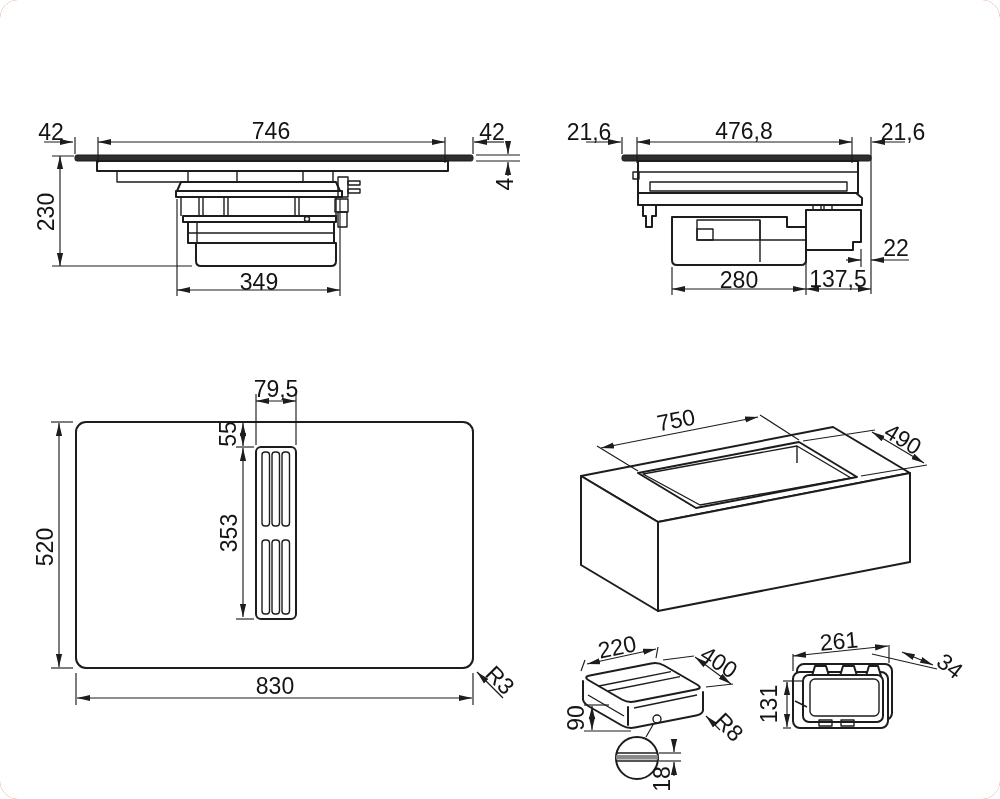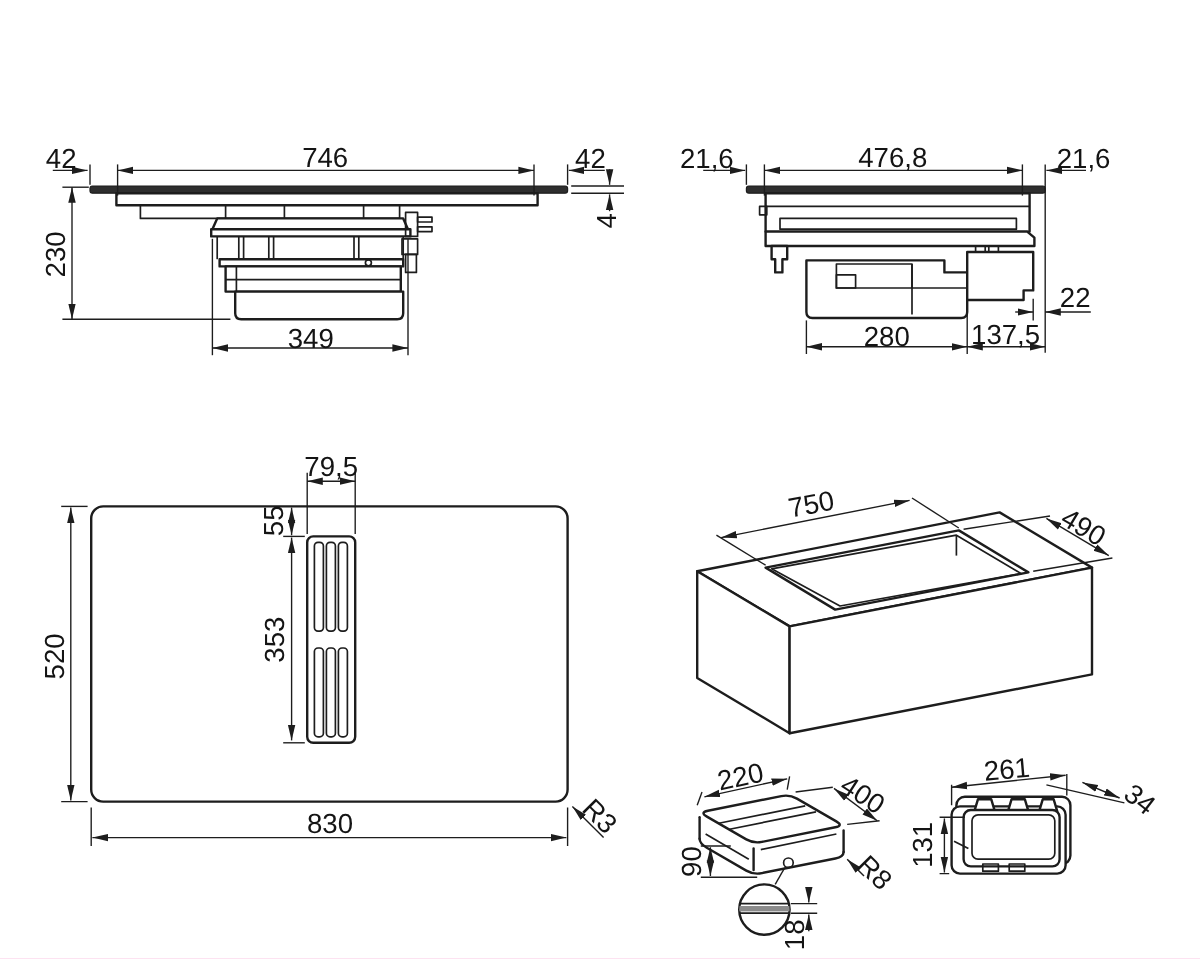--- a/index.html
+++ b/index.html
@@ -1,16 +1,16 @@
 <!DOCTYPE html>
 <html><head>
 <meta charset="utf-8">
 <style>
   html,body{margin:0;padding:0;background:#fff;}
-  .stage{position:relative;width:1000px;height:799px;background:#f9a8d4;overflow:hidden;}
+  .stage{position:relative;width:1000px;height:799px;background:#c2410c;overflow:hidden;border-radius:18px;}
   svg{display:block;}
   .o  {fill:none;stroke:#1d1d1d;stroke-width:2;stroke-linejoin:round;stroke-linecap:round;}
   .of {fill:#ffffff;stroke:#1d1d1d;stroke-width:2;stroke-linejoin:round;}
   .i  {fill:none;stroke:#1d1d1d;stroke-width:1.4;stroke-linejoin:round;}
   .d  {fill:none;stroke:#1d1d1d;stroke-width:1.15;}
   .glass{fill:#2e2e2e;stroke:#1d1d1d;stroke-width:1;}
   .gray{fill:#8a8a8a;stroke:none;}
   text{font-family:"Liberation Sans","DejaVu Sans",sans-serif;font-size:23px;fill:#141414;text-anchor:middle;}
 </style>
 </head>

